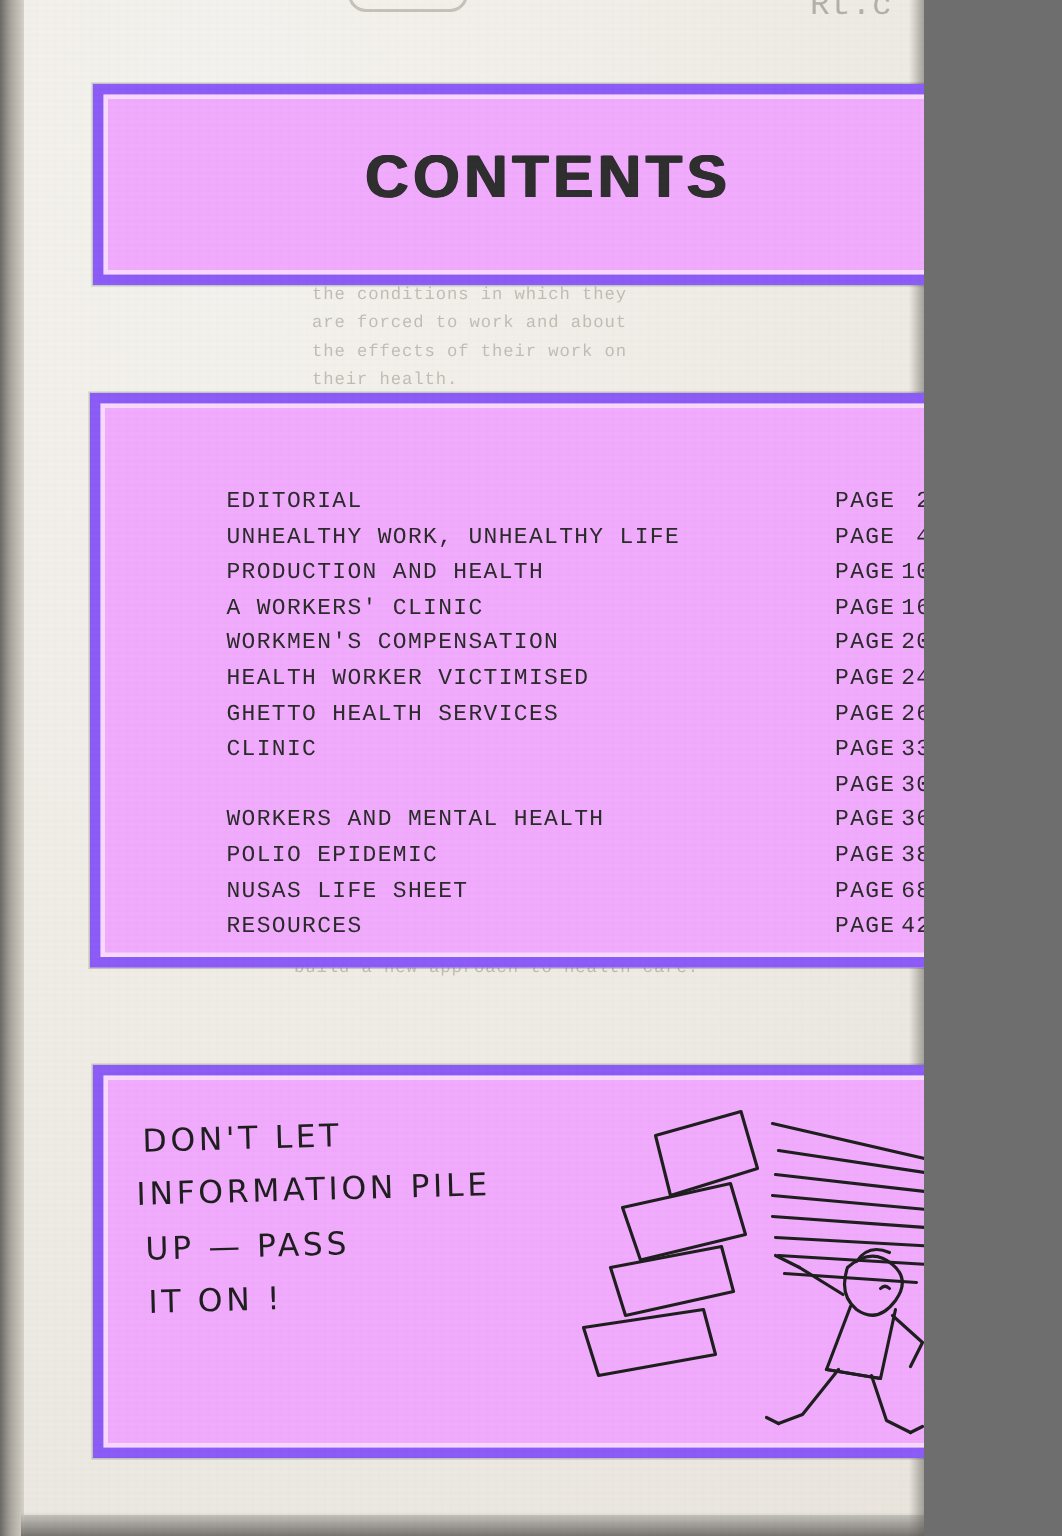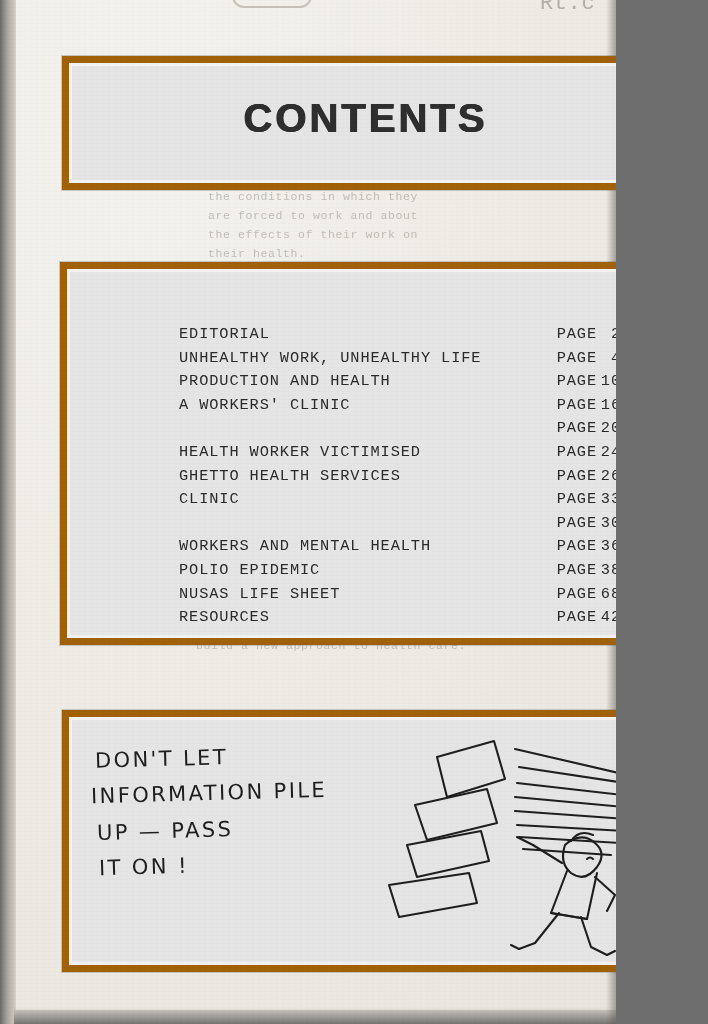--- a/index.html
+++ b/index.html
@@ -87,22 +87,22 @@
     width: 76px;
     height: 34px;
     border: 2px solid #c6c2b9;
     border-radius: 12px;
   }
 
   
   .frame {
     position: absolute;
     box-sizing: border-box;
-    border: 7px solid #a16207;
-    background: #e5e5e5;
+    border: 7px solid #8b5cf6;
+    background: #f0abfc;
     box-shadow: 0 0 0 1px rgba(70,70,70,.25);
   }
   .frame::after {
     
     content: "";
     position: absolute;
     inset: 0;
     border: 3px solid rgba(255,255,255,.55);
     pointer-events: none;
   }
@@ -151,21 +151,20 @@
     display: flex;
     align-items: baseline;
     height: 23.6px;
     font-family: "Liberation Mono", "DejaVu Sans Mono", monospace;
     font-size: 15.3px;
     letter-spacing: .9px;
     color: #2b2b2b;
   }
   .toc-title {
     white-space: nowrap;
-    margin-left: 28px;
   }
   .toc-spacer { flex: 1 1 auto; }
   .toc-page-label {
     white-space: pre;
   }
   .toc-page-num {
     display: inline-block;
     width: 24px;
     text-align: right;
     white-space: pre;
@@ -270,20 +269,21 @@
       </div>
 
       <div class="toc-row">
         <span class="toc-title">A WORKERS' CLINIC</span>
         <span class="toc-spacer"></span>
         <span class="toc-page-label">PAGE</span>
         <span class="toc-page-num">16</span>
       </div>
 
       <div class="toc-row">
+        <span class="toc-title">WORKMEN'S COMPENSATION</span>
         <span class="toc-spacer"></span>
         <span class="toc-page-label">PAGE</span>
         <span class="toc-page-num">20</span>
       </div>
 
       <div class="toc-row">
         <span class="toc-title">HEALTH WORKER VICTIMISED</span>
         <span class="toc-spacer"></span>
         <span class="toc-page-label">PAGE</span>
         <span class="toc-page-num">24</span>

